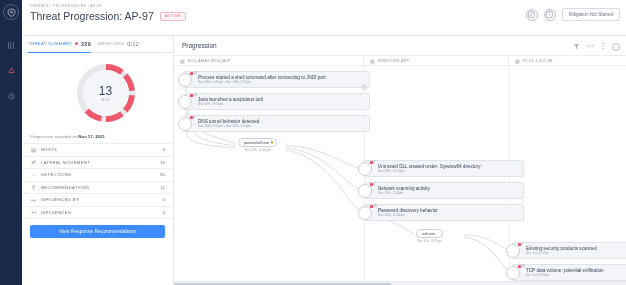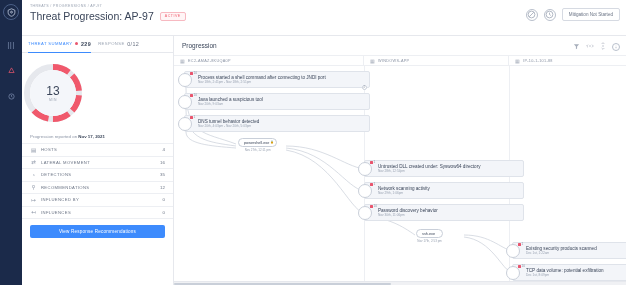--- a/index.html
+++ b/index.html
@@ -80,21 +80,21 @@
     font-size: 4.2px; letter-spacing: .4px; text-transform: uppercase;
     color: #9aa3b2; height: 17px; display: flex; align-items: center; gap: 2.5px;
     border-bottom: 1.5px solid transparent; white-space: nowrap;
   }
   .tab.sel { color: #3d8bfd; border-bottom-color: #3d8bfd; }
   .dot-red { width: 3.5px; height: 3.5px; border-radius: 50%; background: #e8556d; display:inline-block; }
   .tab-num { font-size: 5.4px; color: #3a4559; font-weight: 700; }
   .tab-num.mut { color: #6b7485; font-weight: 400; }
 
   
-  .donut-wrap { display: flex; padding: 9px 0 6px; }
+  .donut-wrap { display: flex; justify-content: center; padding: 9px 0 6px; margin-left: 16px; }
   .donut { position: relative; width: 62px; height: 62px; }
   .donut svg { display: block; }
   .donut-mid {
     position: absolute; inset: 8px; border-radius: 50%; background: #f4f6fa;
     display: flex; flex-direction: column; align-items: center; justify-content: center;
   }
   .donut-val { font-size: 12px; color: #3a4559; line-height: 12px; }
   .donut-unit { font-size: 3.4px; color: #9aa3b2; letter-spacing: .6px; text-transform: uppercase; margin-top:1px;}
 
   .reported {

